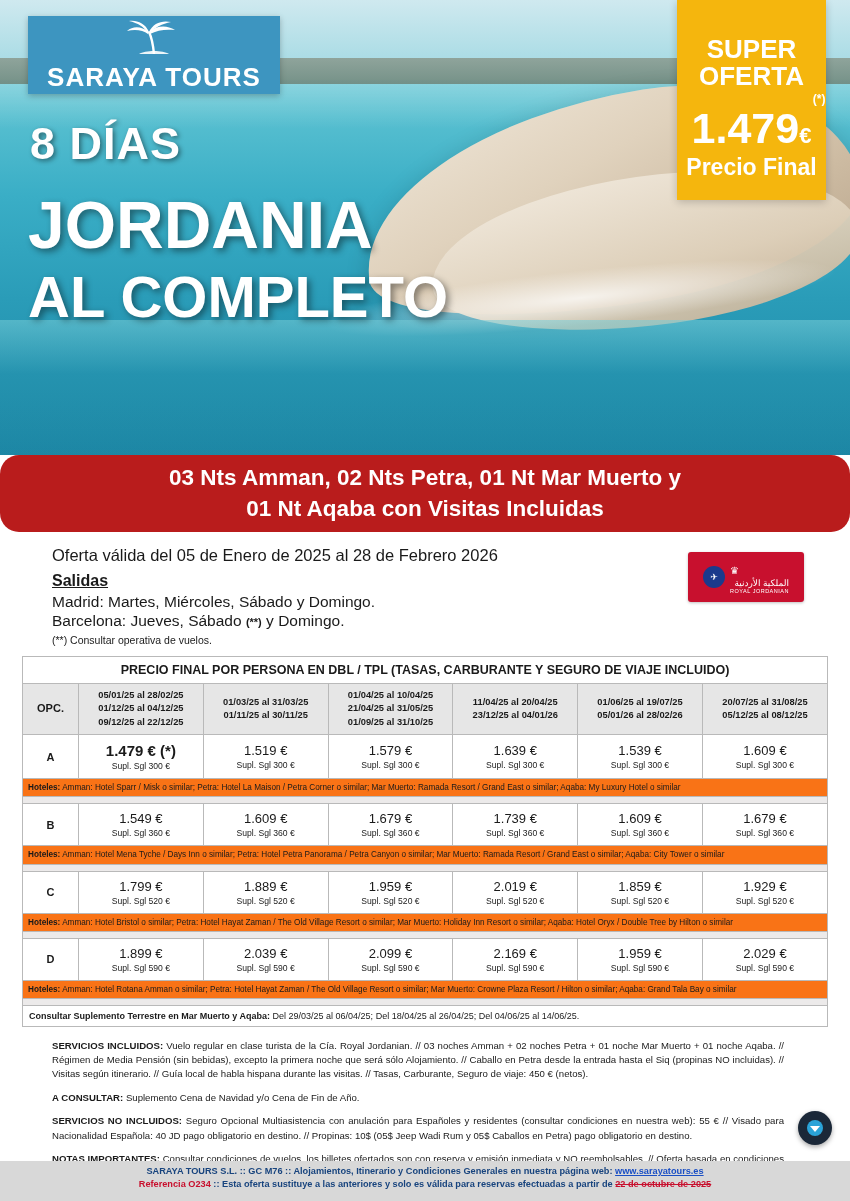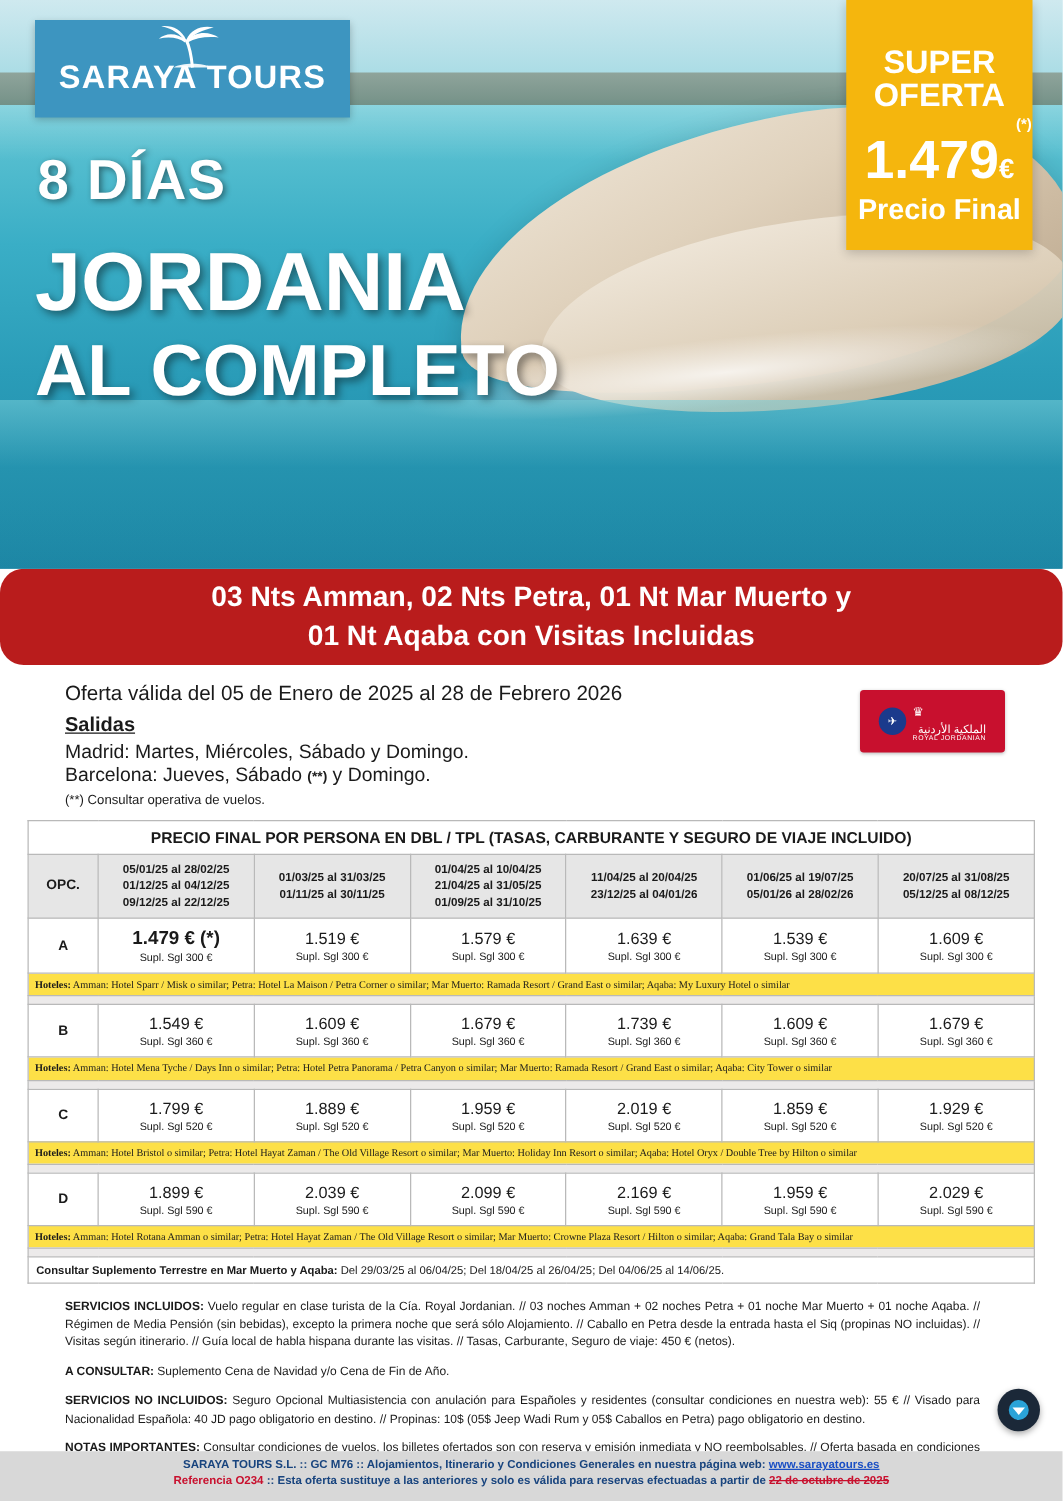--- a/index.html
+++ b/index.html
@@ -60,21 +60,21 @@
   }
   .hero .shallow {
     position:absolute; top:320px; left:0; width:850px; height:135px;
     background: linear-gradient(180deg, rgba(120,205,215,.55) 0%, rgba(40,150,175,.25) 40%, rgba(20,120,150,.05) 100%);
   }
 
   
   .logo-box {
     position:absolute; top:16px; left:28px; width:252px; height:78px;
     background:#3d95c0; display:flex; flex-direction:column;
-    align-items:center; justify-content:flex-end; padding-bottom:20px;
+    align-items:center; justify-content:flex-end; padding-bottom:4px;
     box-shadow:0 2px 6px rgba(0,0,0,.25);
   }
   .logo-mark { position:absolute; top:4px; left:50%; transform:translateX(-50%); }
   .logo-text {
     color:#ffffff; font-weight:bold; font-size:26px; letter-spacing:1px;
     font-family:"Liberation Sans", sans-serif; line-height:1;
   }
 
   
   .badge {
@@ -152,21 +152,21 @@
   }
   .hdr td.opc { font-size:11px; }
   .opt-row td {
     text-align:center; padding:7px 3px 7px; vertical-align:middle; background:#ffffff;
   }
   .opt-row td.letter { font-weight:bold; font-size:11px; width:56px; }
   .opt-row .price { font-size:13px; }
   .opt-row .price.bold { font-weight:bold; font-size:15px; }
   .opt-row .supl { font-size:8.6px; margin-top:2px; }
   .hot-row td {
-    font-size:8.2px; padding:3px 5px; line-height:1.35; background:#fde047;font-family:Liberation Serif, serif;
+    font-size:8.2px; padding:3px 5px; line-height:1.35; background:#f97316;
   }
   .hot-row td b { font-size:8.2px; }
   .spacer-row td { height:7px; background:#eceaea; border-left:1px solid #b9b9b9; border-right:1px solid #b9b9b9; padding:0; }
   .consult-row td { font-size:9px; padding:5px 6px; font-weight:bold; }
   .consult-row td span.normal { font-weight:normal; }
 
   
   .bottom { margin:12px 66px 0 52px; }
   .bottom p { font-size:9.6px; line-height:1.5; margin:0 0 9px 0; text-align:justify; }
   .bottom p b { font-weight:bold; }

